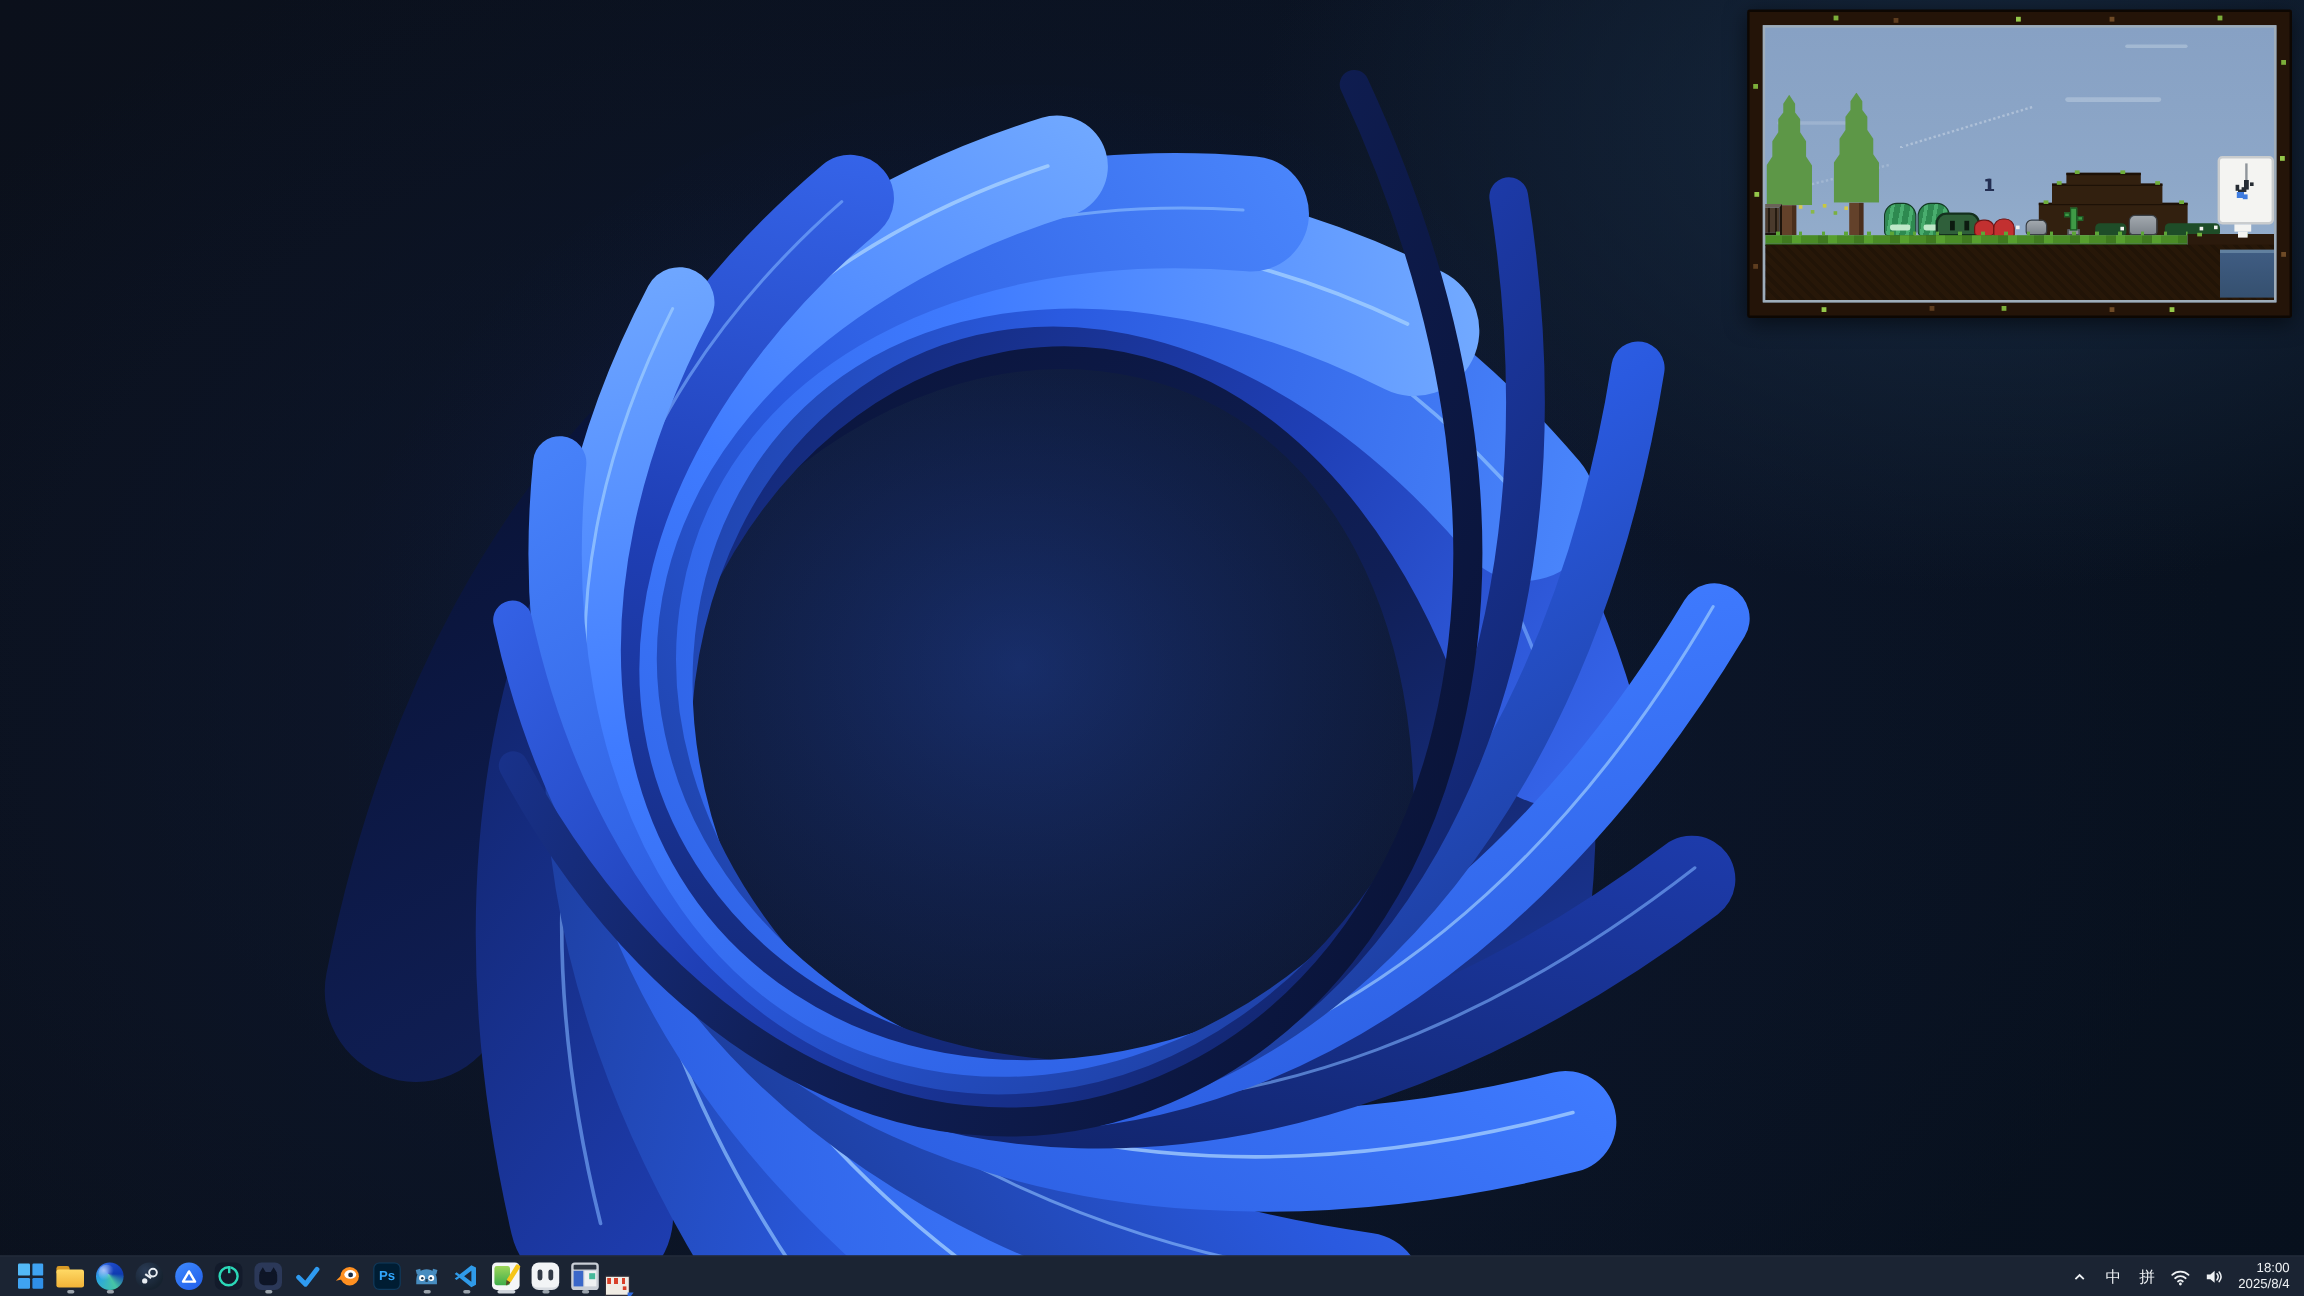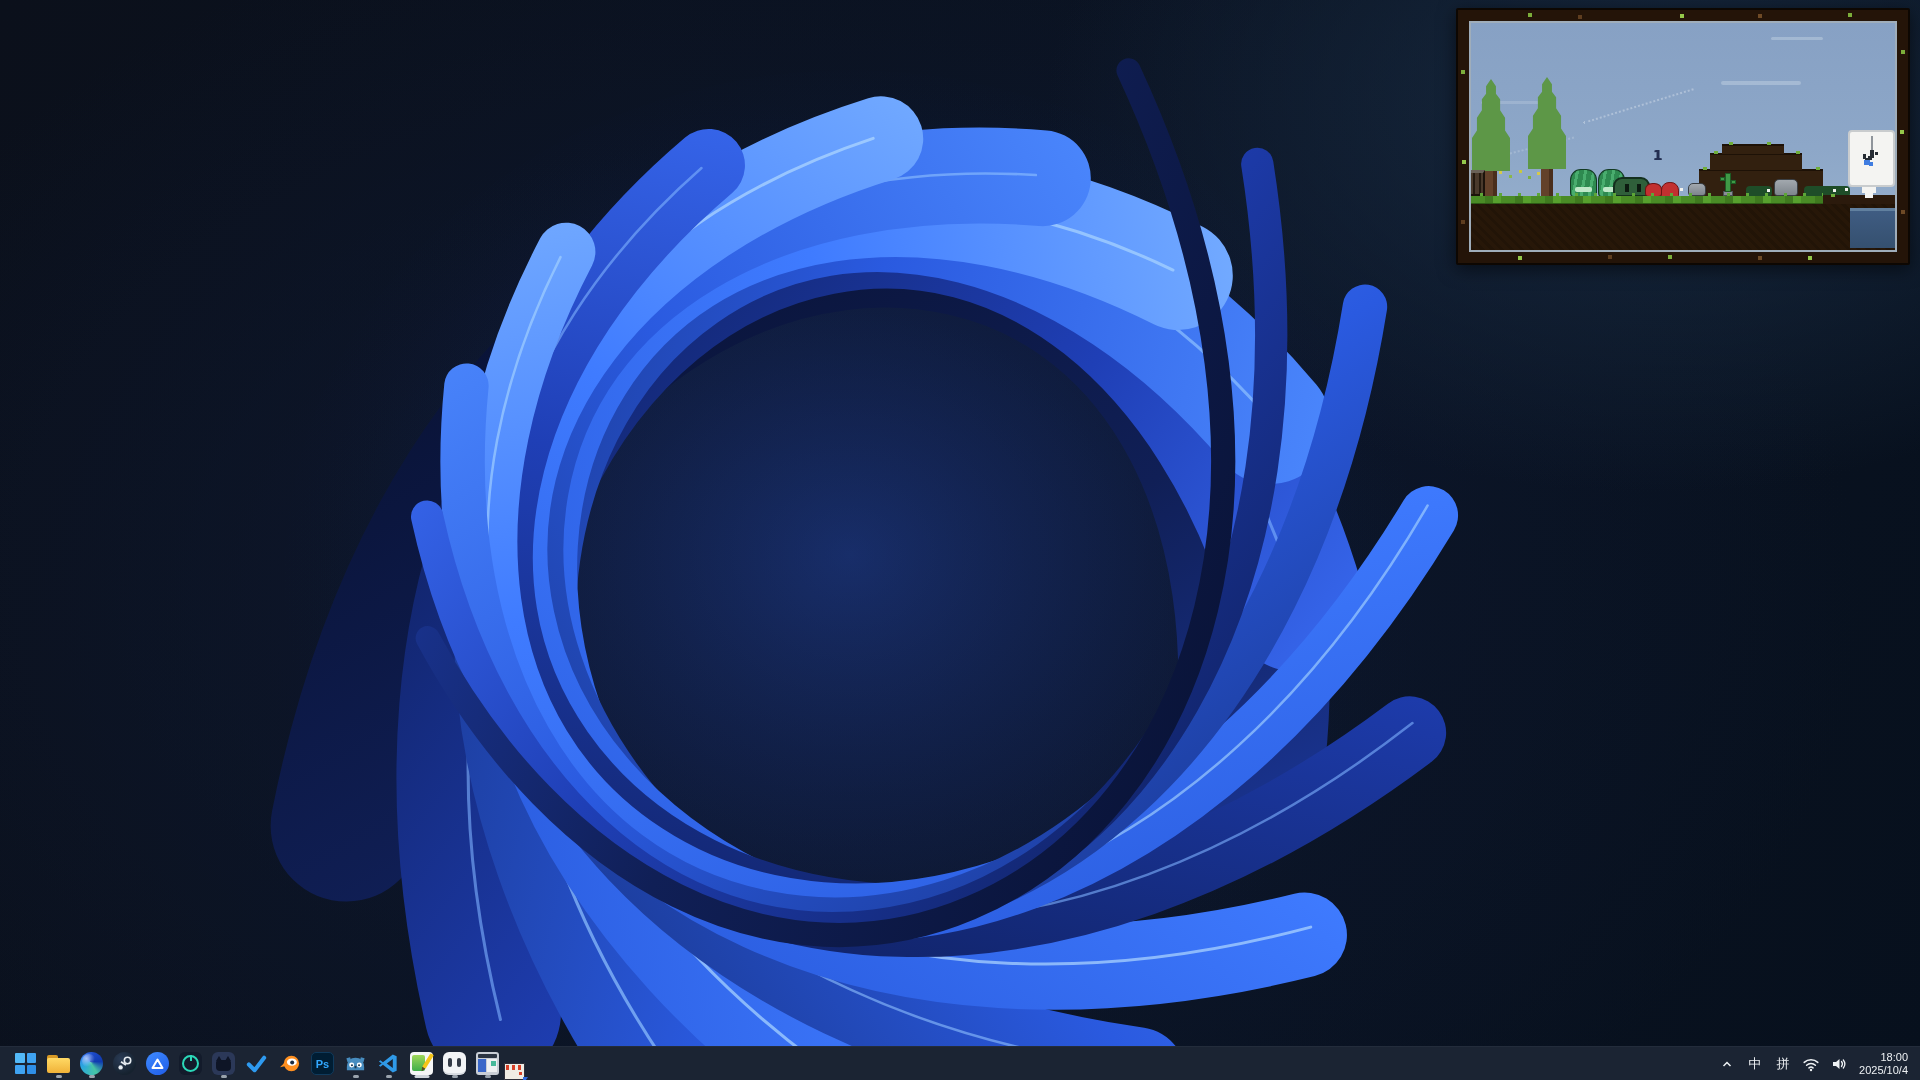--- a/index.html
+++ b/index.html
@@ -436,21 +436,21 @@
     </div>
     <div class="tray-btn">
       <svg width="18" height="18" viewBox="0 0 18 18">
         <path d="M3 7 H6 L9.5 4 V14 L6 11 H3 Z" fill="#eef1f4"></path>
         <path d="M11.5 6.5 a4 4 0 0 1 0 5" fill="none" stroke="#eef1f4" stroke-width="1.3" stroke-linecap="round"></path>
         <path d="M13.3 5 a6.5 6.5 0 0 1 0 8" fill="none" stroke="#eef1f4" stroke-width="1.3" stroke-linecap="round"></path>
       </svg>
     </div>
     <div class="clock">
       <div>18:00</div>
-      <div>2025/10/4</div>
+      <div>2025/8/4</div>
     </div>
   </div>
 </div>
 
 <div class="mini-icon">
   <div class="hdr"></div>
   <div class="px1"></div>
   <div class="cur"></div>
 </div>
 

